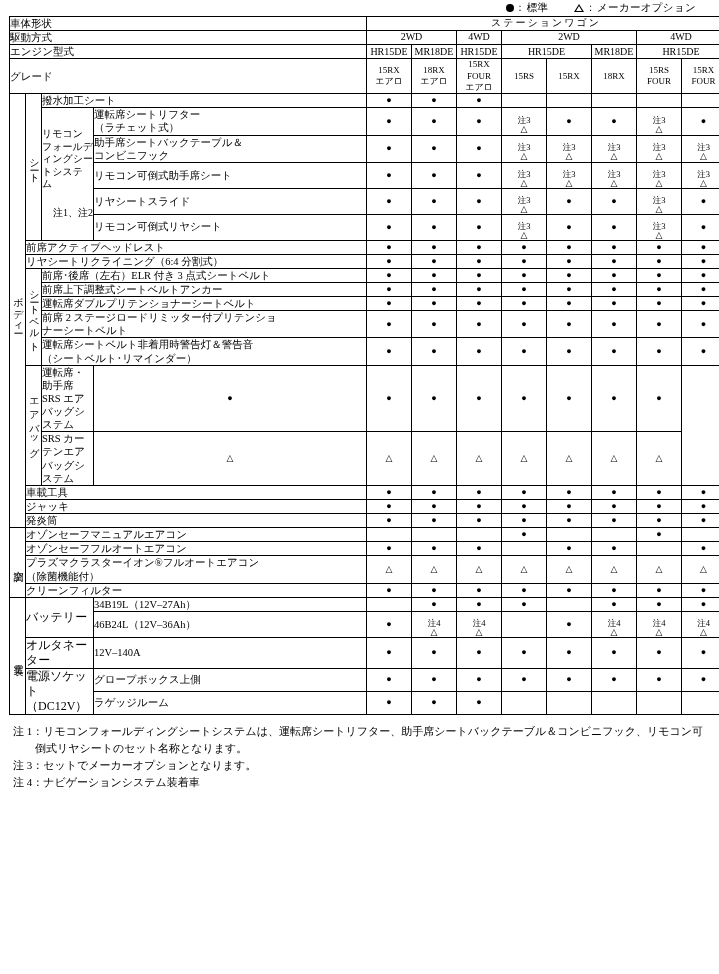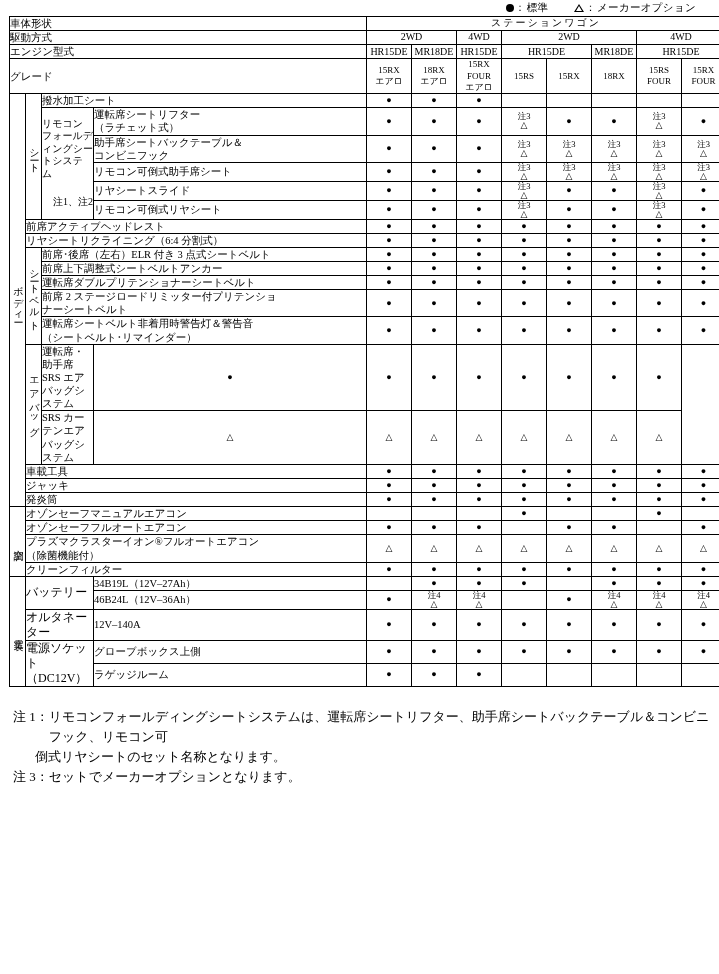--- a/index.html
+++ b/index.html
@@ -25,24 +25,24 @@
   .grade-cell{font-size:9px;text-align:center;line-height:1.25;padding:2px 0;}
 
   
   .vcat{width:16px;text-align:center;font-size:10px;padding:0;}
   .vtxt{writing-mode:vertical-rl;text-orientation:upright;display:inline-block;line-height:1.08;letter-spacing:1px;}
 
   .sub2{width:40px;font-size:10px;padding:2px 3px;}
   .sub3{font-size:12px;padding:2px 4px;}
   .itm{font-size:10.5px;padding:2px 4px;}
   .mark{width:45px;text-align:center;font-size:9px;padding:1px 0;}
-  .mark .nt{display:block;font-size:8.5px;line-height:1.05;}
+  .mark .nt{display:block;font-size:8.5px;line-height:1.05;margin-top:7px;}
   .mark .m{display:block;line-height:1;}
 
-  .notes{margin-top:20px;font-size:13px;line-height:1.55;padding-left:4px;}
+  .notes{margin-top:8px;font-size:11px;line-height:1.55;padding-left:4px;}
   .notes .nrow{display:flex;}
   .notes .nlab{white-space:nowrap;}
   .notes .nbody{flex:1;}
   .ind{padding-left:22px;}
 </style>
 </head>
 <body>
 
 <div class="page">
 
@@ -830,14 +830,18 @@
   <div class="notes" id="notes">
       <div class="nrow">
         <span class="nlab">注 1：</span>
         <span class="nbody">リモコンフォールディングシートシステムは、運転席シートリフター、助手席シートバックテーブル＆コンビニフック、リモコン可</span>
       </div>
       <div class="ind">倒式リヤシートのセット名称となります。</div>
       <div class="nrow">
         <span class="nlab">注 3：</span>
         <span class="nbody">セットでメーカーオプションとなります。</span>
       </div>
+      <div class="nrow">
+        <span class="nlab">注 4：</span>
+        <span class="nbody">ナビゲーションシステム装着車</span>
+      </div>
     </div>
 </div>
 
 </body></html>

